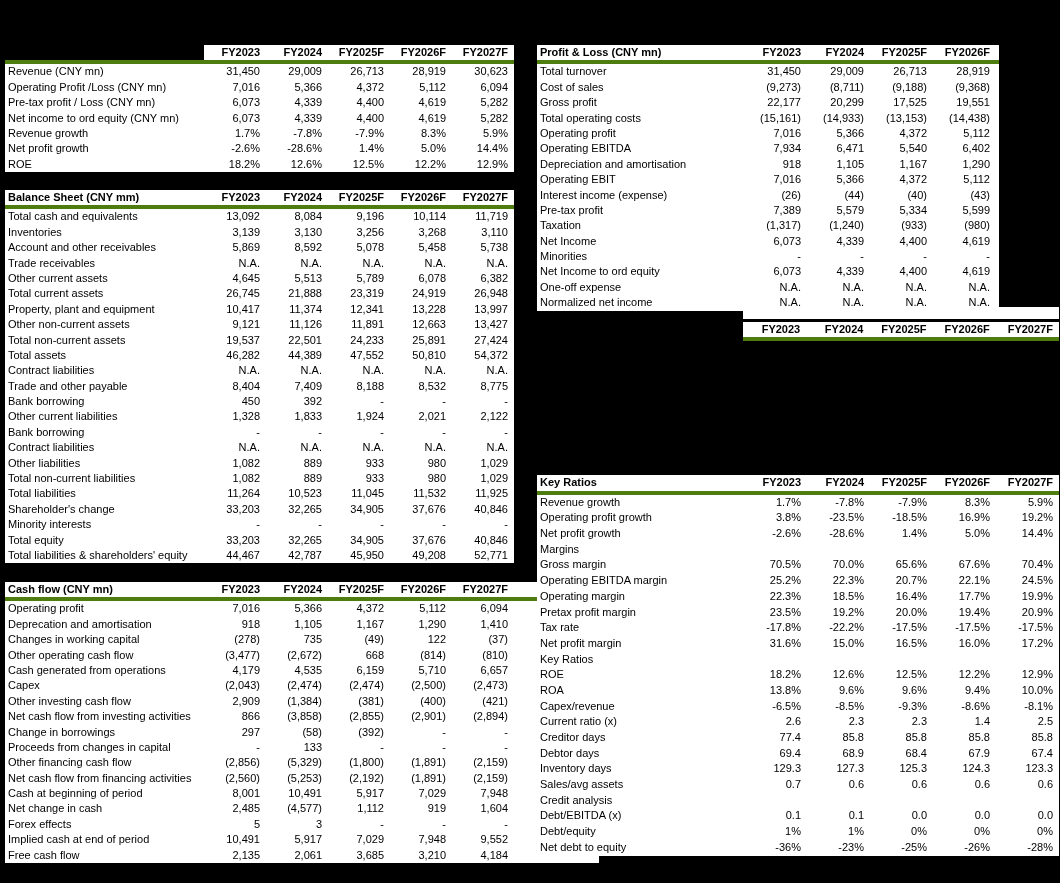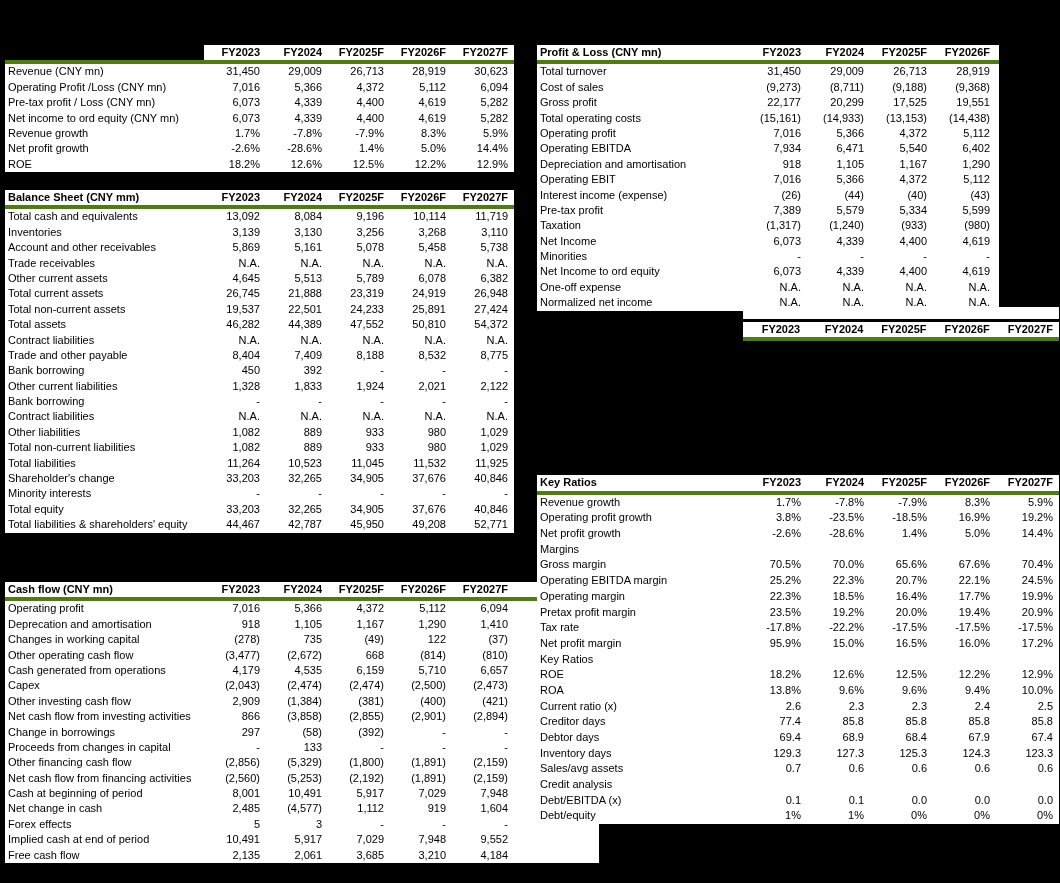--- a/index.html
+++ b/index.html
@@ -121,21 +121,21 @@
       <div class="lbl">Inventories</div>
       <div class="val">3,139</div>
       <div class="val">3,130</div>
       <div class="val">3,256</div>
       <div class="val">3,268</div>
       <div class="val">3,110</div>
     </div>
     <div class="row">
       <div class="lbl">Account and other receivables</div>
       <div class="val">5,869</div>
-      <div class="val">5,161</div>
+      <div class="val">8,592</div>
       <div class="val">5,078</div>
       <div class="val">5,458</div>
       <div class="val">5,738</div>
     </div>
     <div class="row">
       <div class="lbl">Trade receivables</div>
       <div class="val">N.A.</div>
       <div class="val">N.A.</div>
       <div class="val">N.A.</div>
       <div class="val">N.A.</div>
@@ -149,20 +149,36 @@
       <div class="val">6,078</div>
       <div class="val">6,382</div>
     </div>
     <div class="row bold">
       <div class="lbl">Total current assets</div>
       <div class="val">26,745</div>
       <div class="val">21,888</div>
       <div class="val">23,319</div>
       <div class="val">24,919</div>
       <div class="val">26,948</div>
+    </div>
+    <div class="row">
+      <div class="lbl">Property, plant and equipment</div>
+      <div class="val">10,417</div>
+      <div class="val">11,374</div>
+      <div class="val">12,341</div>
+      <div class="val">13,228</div>
+      <div class="val">13,997</div>
+    </div>
+    <div class="row">
+      <div class="lbl">Other non-current assets</div>
+      <div class="val">9,121</div>
+      <div class="val">11,126</div>
+      <div class="val">11,891</div>
+      <div class="val">12,663</div>
+      <div class="val">13,427</div>
     </div>
     <div class="row bold">
       <div class="lbl">Total non-current assets</div>
       <div class="val">19,537</div>
       <div class="val">22,501</div>
       <div class="val">24,233</div>
       <div class="val">25,891</div>
       <div class="val">27,424</div>
     </div>
     <div class="row bold">
@@ -648,21 +664,21 @@
     <div class="row">
       <div class="lbl">Tax rate</div>
       <div class="val">-17.8%</div>
       <div class="val">-22.2%</div>
       <div class="val">-17.5%</div>
       <div class="val">-17.5%</div>
       <div class="val">-17.5%</div>
     </div>
     <div class="row">
       <div class="lbl">Net profit margin</div>
-      <div class="val">95.9%</div>
+      <div class="val">31.6%</div>
       <div class="val">15.0%</div>
       <div class="val">16.5%</div>
       <div class="val">16.0%</div>
       <div class="val">17.2%</div>
     </div>
     <div class="row bold">
       <div class="lbl">Key Ratios</div>
       <div class="val"></div>
       <div class="val"></div>
       <div class="val"></div>
@@ -679,25 +695,33 @@
     </div>
     <div class="row">
       <div class="lbl">ROA</div>
       <div class="val">13.8%</div>
       <div class="val">9.6%</div>
       <div class="val">9.6%</div>
       <div class="val">9.4%</div>
       <div class="val">10.0%</div>
     </div>
     <div class="row">
+      <div class="lbl">Capex/revenue</div>
+      <div class="val">-6.5%</div>
+      <div class="val">-8.5%</div>
+      <div class="val">-9.3%</div>
+      <div class="val">-8.6%</div>
+      <div class="val">-8.1%</div>
+    </div>
+    <div class="row">
       <div class="lbl">Current ratio (x)</div>
       <div class="val">2.6</div>
       <div class="val">2.3</div>
       <div class="val">2.3</div>
-      <div class="val">2.4</div>
+      <div class="val">1.4</div>
       <div class="val">2.5</div>
     </div>
     <div class="row">
       <div class="lbl">Creditor days</div>
       <div class="val">77.4</div>
       <div class="val">85.8</div>
       <div class="val">85.8</div>
       <div class="val">85.8</div>
       <div class="val">85.8</div>
     </div>
@@ -742,13 +766,21 @@
       <div class="val">0.0</div>
     </div>
     <div class="row">
       <div class="lbl">Debt/equity</div>
       <div class="val">1%</div>
       <div class="val">1%</div>
       <div class="val">0%</div>
       <div class="val">0%</div>
       <div class="val">0%</div>
     </div>
+    <div class="row">
+      <div class="lbl">Net debt to equity</div>
+      <div class="val">-36%</div>
+      <div class="val">-23%</div>
+      <div class="val">-25%</div>
+      <div class="val">-26%</div>
+      <div class="val">-28%</div>
+    </div>
   </section>
 
 </body></html>

